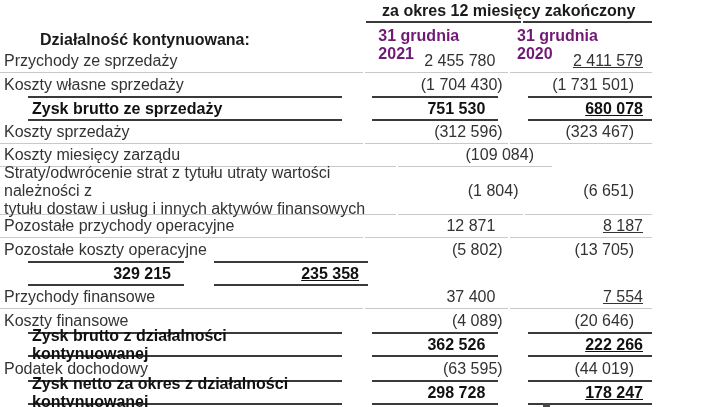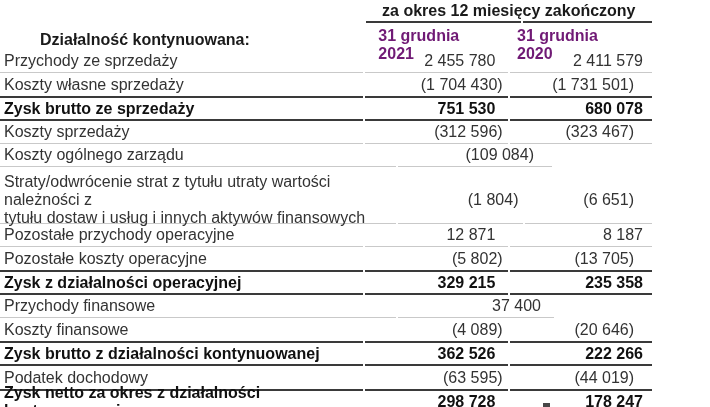--- a/index.html
+++ b/index.html
@@ -37,21 +37,21 @@
   }
   .c-label span {
     white-space: pre-line;
     line-height: 18px;
   }
   .c-v1 { width: 156px; justify-content: flex-end; }
   .c-v2 { width: 154px; justify-content: flex-end; }
   .c-v1.paren { padding-right: 5px; }
   .c-v1.plain { padding-right: 13px; }
   .c-v2.paren { padding-right: 18px; }
-  .c-v2.plain { padding-right: 9px; }
+  .c-v2.plain { padding-right: 9px; text-decoration: underline; }
 
   
   .h1-row { height: 23px; }
   .h1-spacer { width: 396px; }
   .h1-merged {
     position: relative;
     width: 312px;
     box-sizing: border-box;
     border-bottom: 2px solid #3a3a3a;
     display: flex;
@@ -79,29 +79,30 @@
   .h2-row .c-v1, .h2-row .c-v2 {
     justify-content: center;
     padding-top: 4px;
     padding-right: 20px;
     font-weight: bold;
     color: #701a75;
   }
 
   
   .r-reg { height: 23px; }
-  .row.tall { height: 48px; margin-top: 9px; }
+  .row.tall { height: 48px; }
   .row.tall .c-label span {
     display: inline-block;
     width: 470px;
   }
   .row.bold { height: 25px; font-weight: bold; color: #111111; }
   .row.bold .cell {
     border-top: 2px solid #3a3a3a;
     border-bottom: 2px solid #3a3a3a;
+    margin-left: 28px;
   }
   .row.sep .cell {
     border-bottom: 1px solid #c9c9c9;
   }
 
   .artifact {
     position: absolute;
     left: 543px;
     top: 403px;
     width: 7px;
@@ -158,21 +159,21 @@
   <div class="row r-reg sep">
     <div class="cell c-label">
       <span>Koszty sprzedaży</span>
     </div>
     <div class="cell c-v1 paren">(312 596)</div>
     <div class="cell c-v2 paren">(323 467)</div>
   </div>
 
   <div class="row r-reg sep">
     <div class="cell c-label">
-      <span>Koszty ogólnego zarządu</span>
+      <span>Koszty miesięcy zarządu</span>
     </div>
     <div class="cell c-v2 paren">(109 084)</div>
   </div>
 
   <div class="row r-reg tall sep">
     <div class="cell c-label">
       <span>Straty/odwrócenie strat z tytułu utraty wartości należności z
 tytułu dostaw i usług i innych aktywów finansowych</span>
     </div>
     <div class="cell c-v1 paren">(1 804)</div>
@@ -189,32 +190,30 @@
 
   <div class="row r-reg">
     <div class="cell c-label">
       <span>Pozostałe koszty operacyjne</span>
     </div>
     <div class="cell c-v1 paren">(5 802)</div>
     <div class="cell c-v2 paren">(13 705)</div>
   </div>
 
   <div class="row r-reg bold">
-    <div class="cell c-label">
-      <span>Zysk z działalności operacyjnej</span>
-    </div>
     <div class="cell c-v1 plain">329 215</div>
     <div class="cell c-v2 plain">235 358</div>
   </div>
 
   <div class="row r-reg sep">
     <div class="cell c-label">
       <span>Przychody finansowe</span>
     </div>
     <div class="cell c-v1 plain">37 400</div>
+    <div class="cell c-v2 plain">7 554</div>
   </div>
 
   <div class="row r-reg">
     <div class="cell c-label">
       <span>Koszty finansowe</span>
     </div>
     <div class="cell c-v1 paren">(4 089)</div>
     <div class="cell c-v2 paren">(20 646)</div>
   </div>
 

